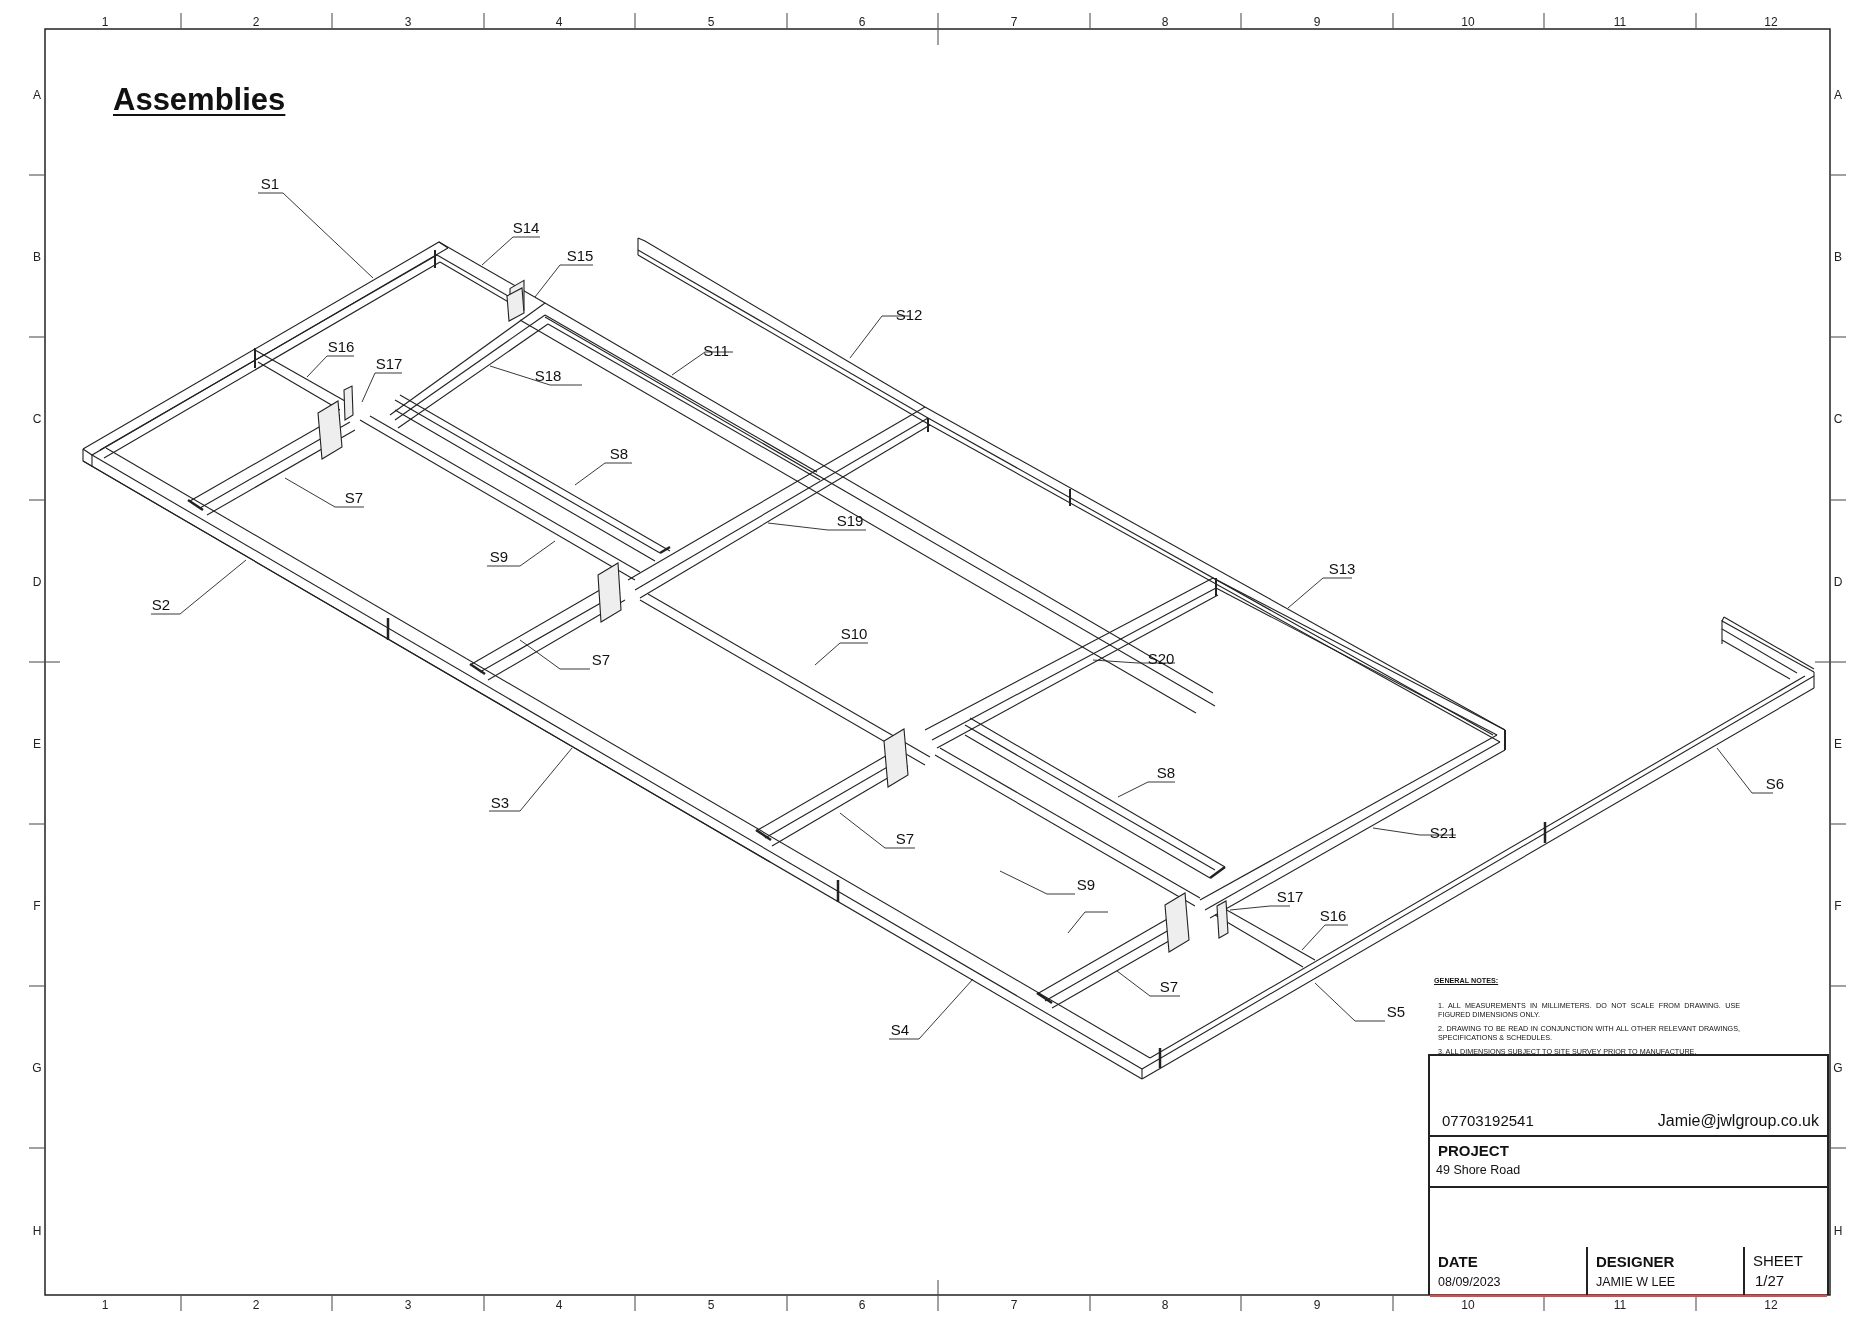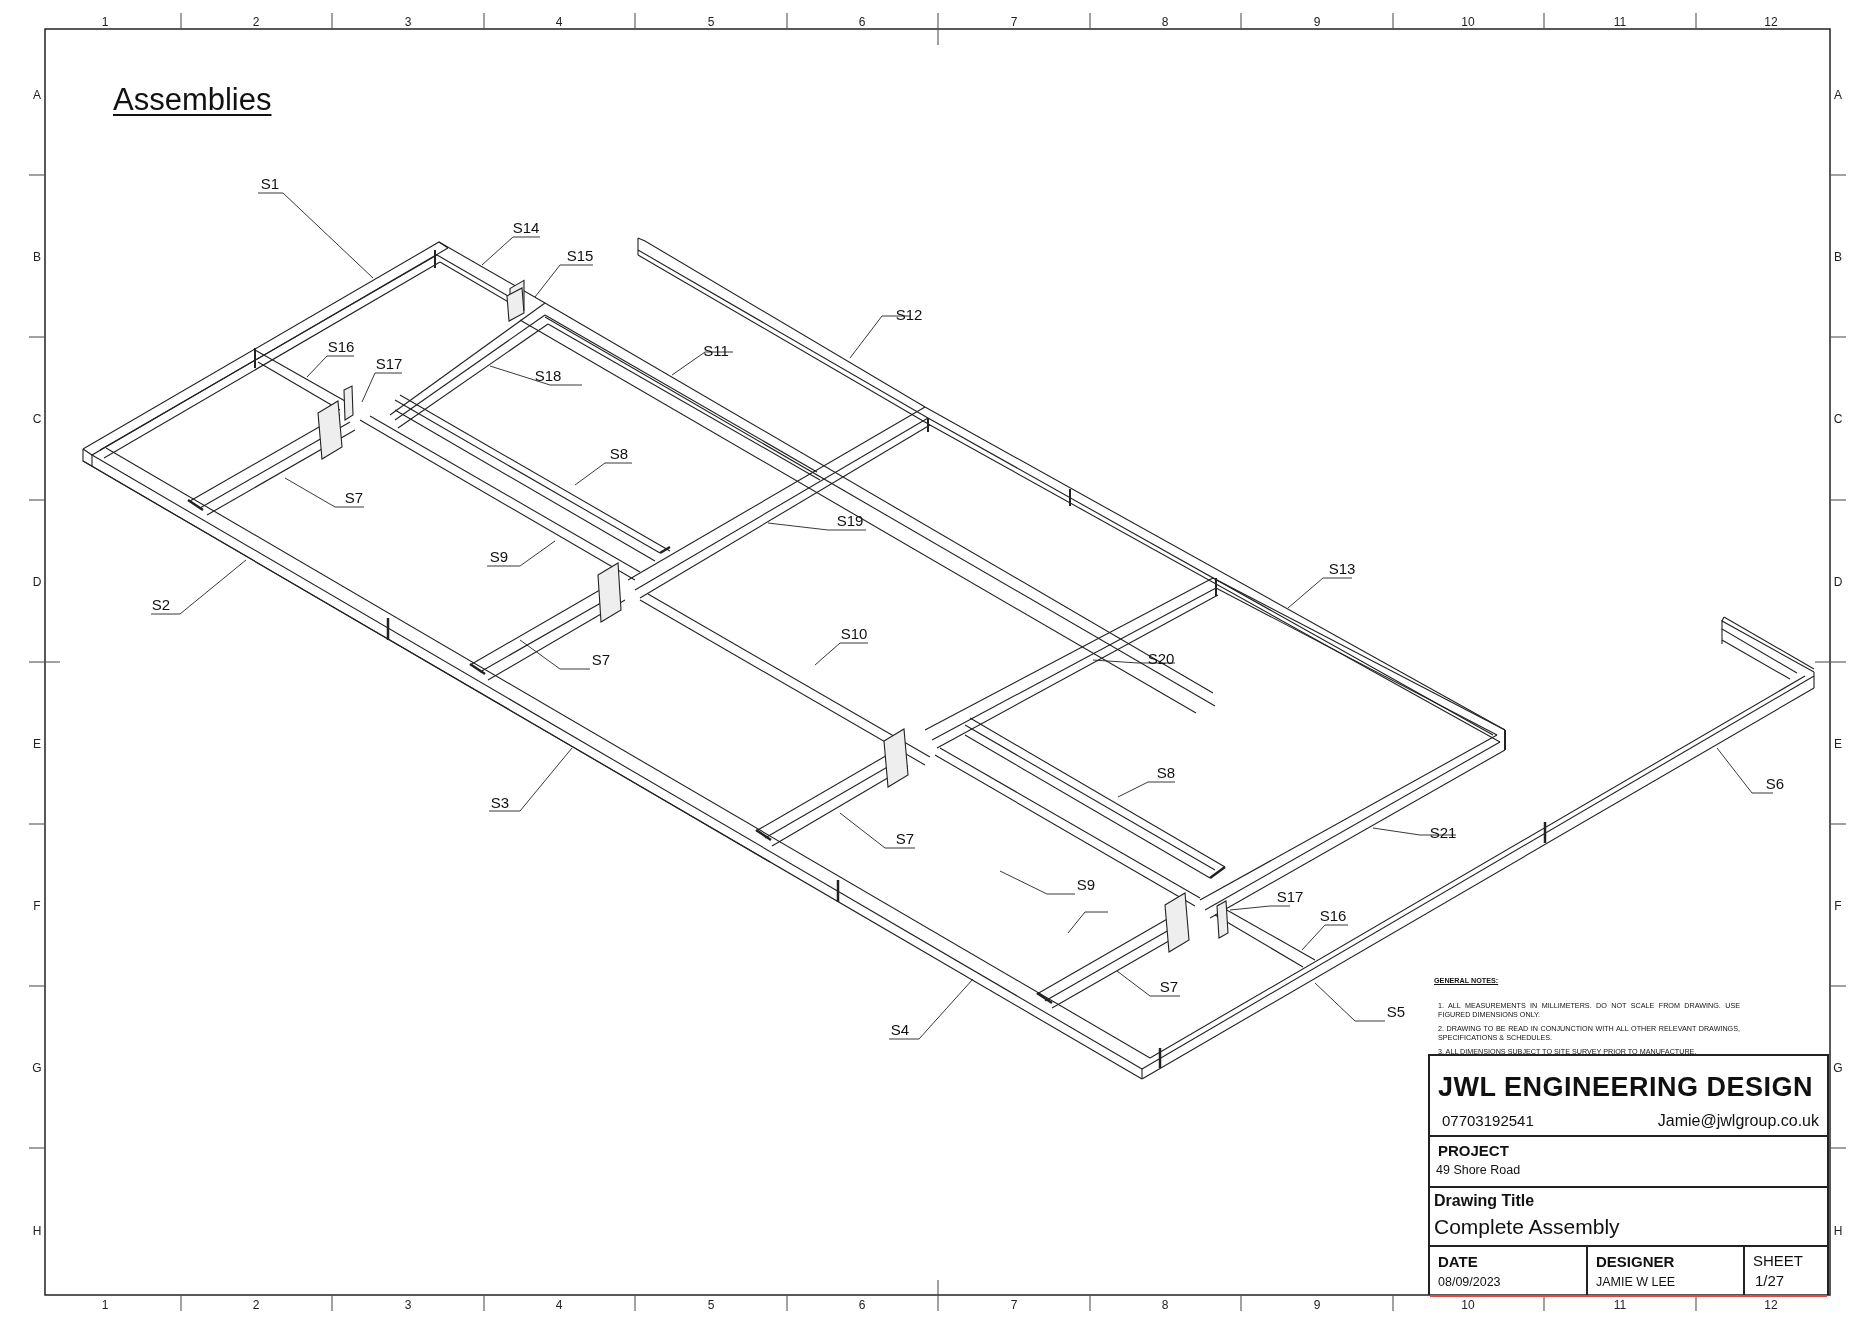--- a/index.html
+++ b/index.html
@@ -1,20 +1,20 @@
 <!DOCTYPE html>
 <html><head>
 <meta charset="utf-8">
 <style>
   html,body{margin:0;padding:0;background:#fff;}
   body{width:1862px;height:1320px;position:relative;overflow:hidden;font-family:"Liberation Sans",sans-serif;color:#111;}
   .sheet{position:absolute;left:0;top:0;width:1862px;height:1320px;}
   svg.draw{position:absolute;left:0;top:0;}
   .ref{position:absolute;font-size:12px;color:#222;transform:translate(-50%,-50%);}
-  .title{position:absolute;left:113px;top:82px;font-size:31px;font-weight:normal;text-decoration:underline;text-decoration-thickness:2px;text-underline-offset:4px;}
+  .title{position:absolute;left:113px;top:82px;font-size:31px;font-weight:bold;text-decoration:underline;text-decoration-thickness:2px;text-underline-offset:4px;}
   .lbl{position:absolute;font-size:15px;text-underline-offset:3px;transform:translate(-50%,-100%);white-space:nowrap;}
   .notes{position:absolute;left:1434px;top:976px;width:310px;font-size:7.2px;line-height:9.5px;text-align:justify;}
   .notes .h{font-weight:bold;text-decoration:underline;margin-bottom:15px;display:block;}
   .notes p{margin:4px;}
   .tb{position:absolute;left:1428px;top:1054px;width:401px;height:241px;border:2px solid #222;border-bottom:none;box-sizing:border-box;}
   .tb .row{position:absolute;left:0;right:0;border-bottom:2px solid #222;box-sizing:border-box;}
   .tb .company{position:absolute;left:8px;top:16px;font-size:27px;font-weight:900;letter-spacing:0.5px;white-space:nowrap;}
   .tb .phone{position:absolute;left:12px;top:56px;font-size:15px;}
   .tb .email{position:absolute;right:8px;top:56px;font-size:16px;}
   .tb .proj-h{position:absolute;left:8px;top:5px;font-size:15px;font-weight:bold;}
@@ -321,31 +321,26 @@
 
   <div class="notes">
     <span class="h">GENERAL NOTES:</span>
     <p>1. ALL MEASUREMENTS IN MILLIMETERS. DO NOT SCALE FROM DRAWING. USE FIGURED DIMENSIONS ONLY.</p>
     <p>2. DRAWING TO BE READ IN CONJUNCTION WITH ALL OTHER RELEVANT DRAWINGS, SPECIFICATIONS &amp; SCHEDULES.</p>
     <p>3. ALL DIMENSIONS SUBJECT TO SITE SURVEY PRIOR TO MANUFACTURE.</p>
   </div>
 
   <div class="tb">
     <div class="row" style="top:0;height:81px">
-      <div class="company">JWL ENGINEERING DESIGN</div>
       <div class="phone">07703192541</div>
       <div class="email">Jamie@jwlgroup.co.uk</div>
     </div>
     <div class="row" style="top:81px;height:51px">
       <div class="proj-h">PROJECT</div>
       <div class="proj-v">49 Shore Road</div>
-    </div>
-    <div class="row" style="top:132px;height:59px">
-      <div class="dt-h">Drawing Title</div>
-      <div class="dt-v">Complete Assembly</div>
     </div>
     <div class="row" style="top:191px;height:50px;border-bottom:2px solid #ef4444">
       <div class="cell" style="left:0;width:158px">
         <div class="h">DATE</div>
         <div class="v">08/09/2023</div>
       </div>
       <div class="cell" style="left:158px;width:157px">
         <div class="h">DESIGNER</div>
         <div class="v">JAMIE W LEE</div>
       </div>

